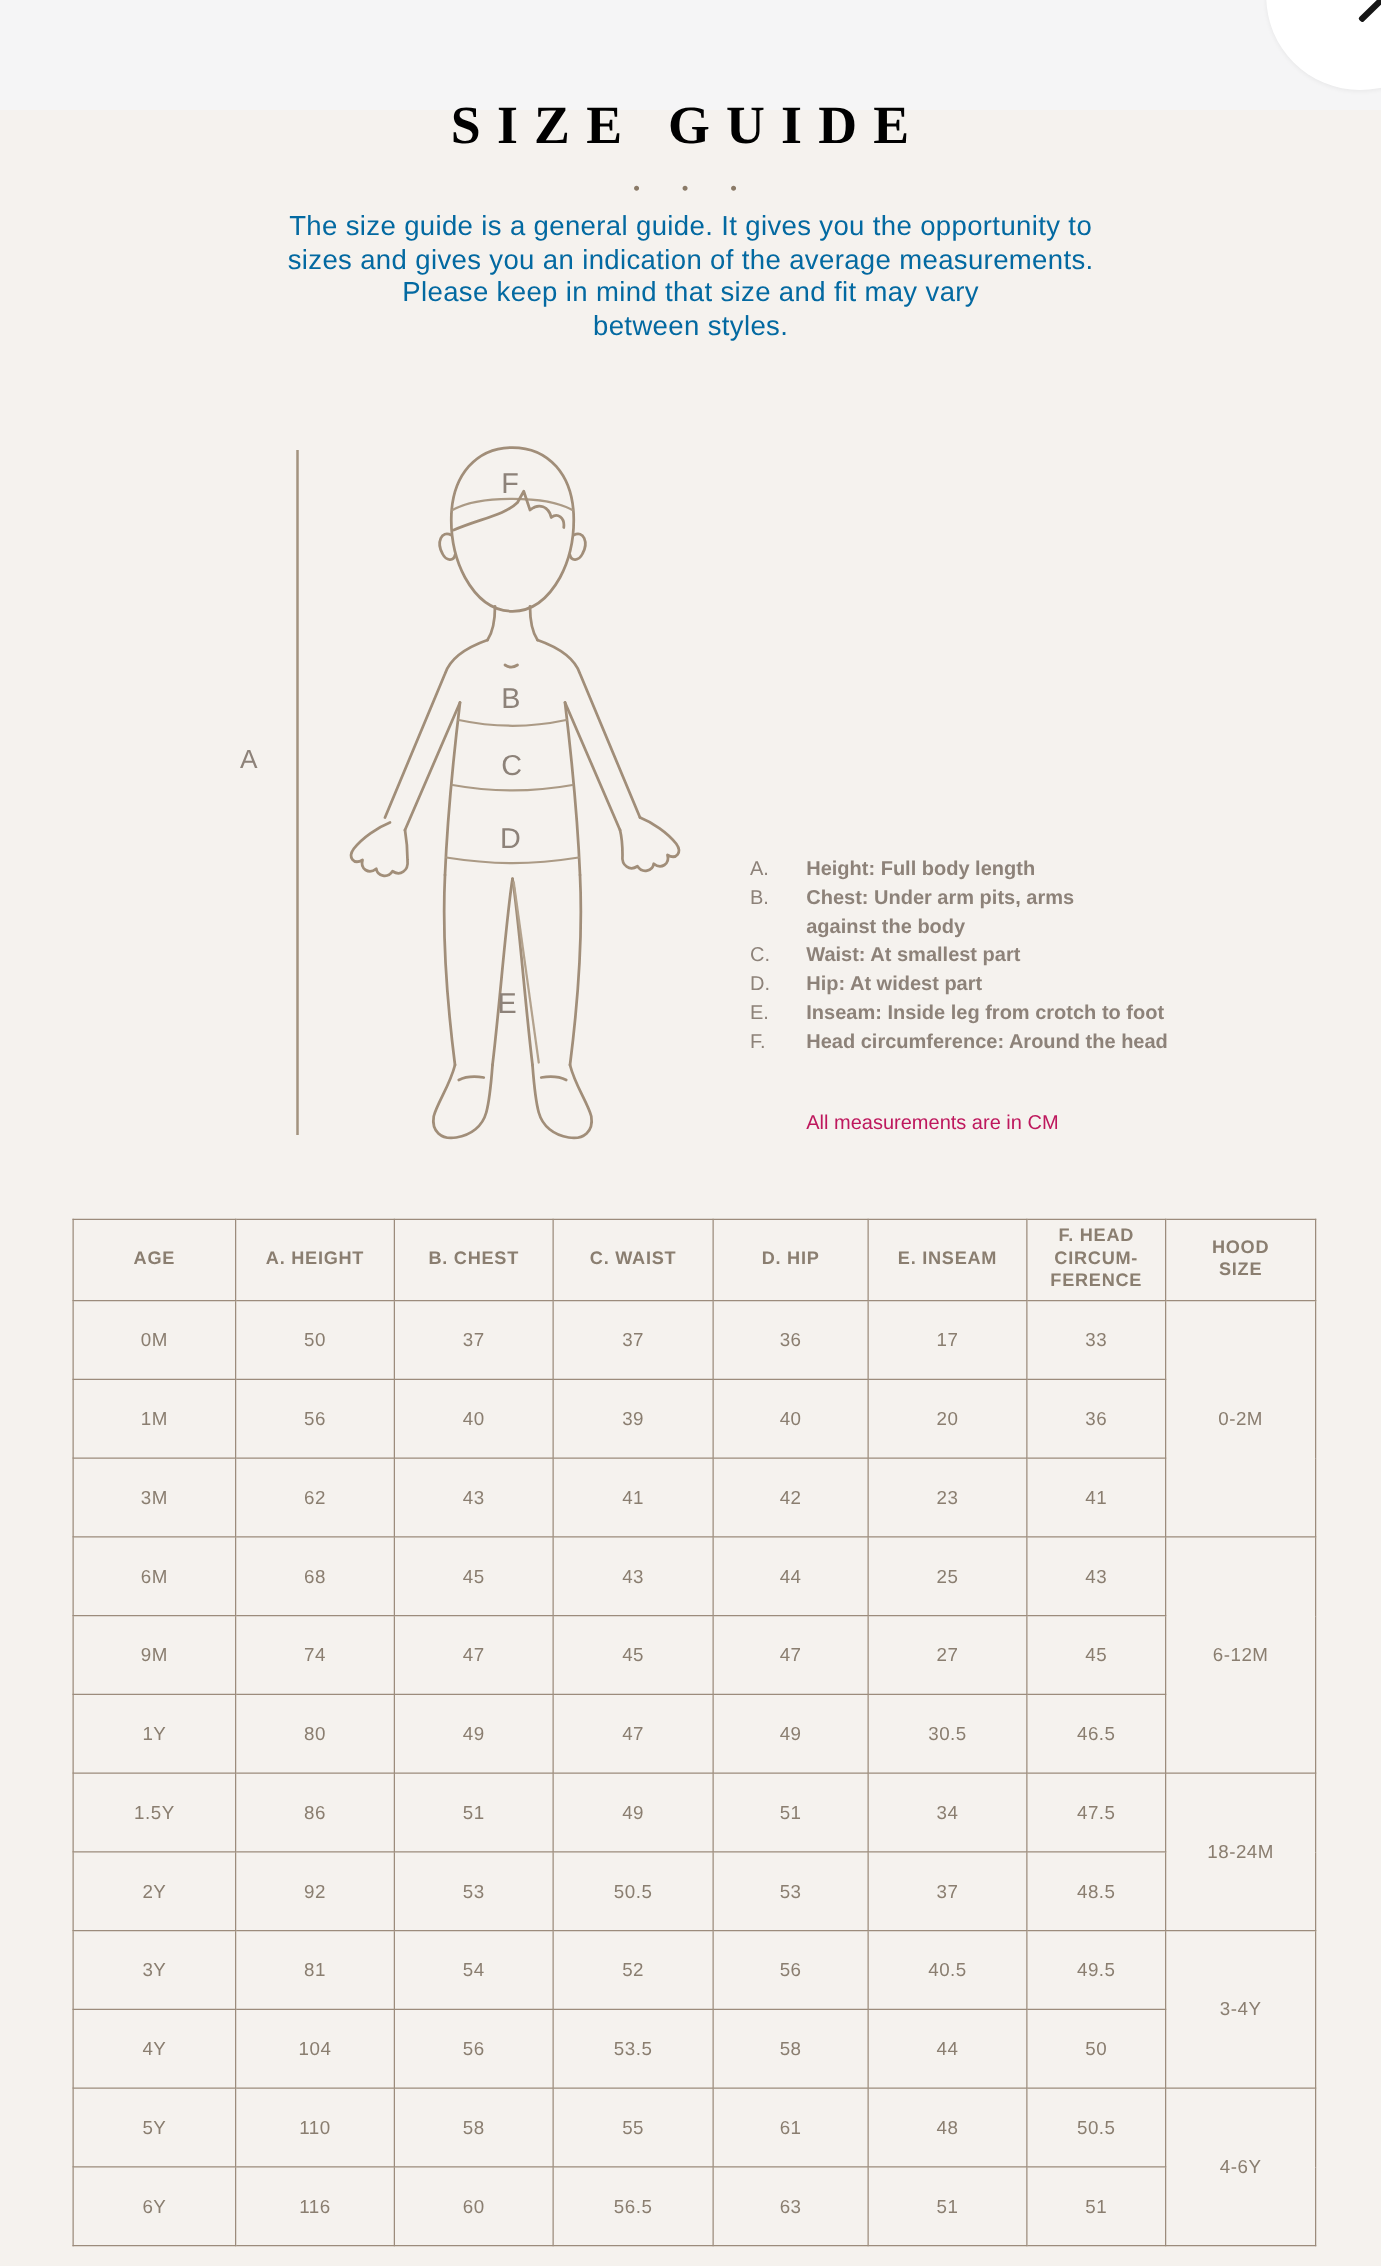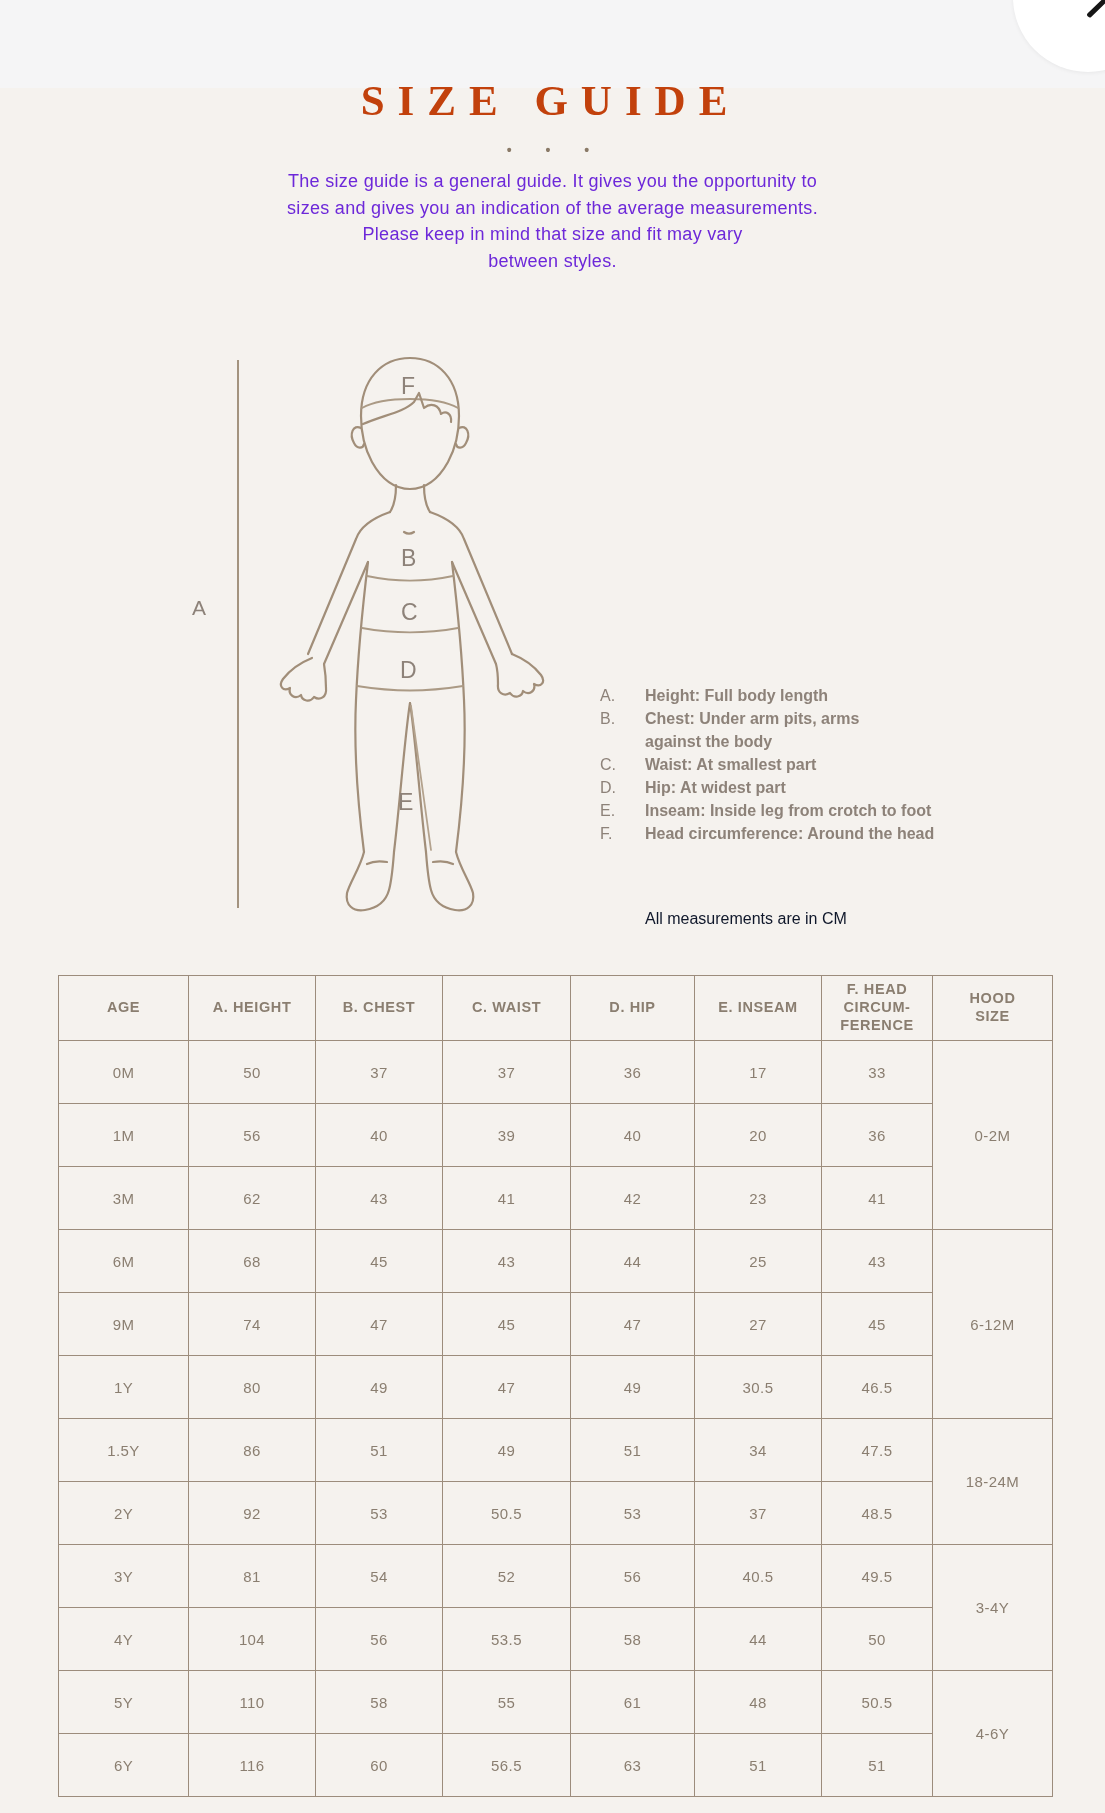--- a/index.html
+++ b/index.html
@@ -5,39 +5,39 @@
   html,body{margin:0;padding:0;}
   body{background:#f5f2ee;font-family:"Liberation Sans",sans-serif;}
   #canvas{position:relative;width:1105px;height:1813px;background:#f5f2ee;overflow:hidden;margin:0 auto;}
   .top-strip{position:absolute;left:0;top:0;width:1105px;height:88px;background:#f5f5f6;}
   .close-btn{position:absolute;right:-58px;top:-78px;width:150px;height:150px;background:#ffffff;
              border-radius:50%;box-shadow:0 1px 4px rgba(0,0,0,0.06);}
   .close-mark{position:absolute;left:1088px;top:14px;width:24px;height:5px;background:#161616;
               border-radius:2px;transform:rotate(-44deg);transform-origin:left center;}
   .page-title{position:absolute;left:0;right:4px;top:76px;text-align:center;
               font-family:"Liberation Serif",serif;font-size:43px;font-weight:600;
-              letter-spacing:13px;color:#c2410c;}
+              letter-spacing:13px;color:#000000;}
   .title-dots{position:absolute;left:6px;right:0;top:142px;text-align:center;
               font-size:14px;font-weight:700;letter-spacing:15px;color:#8a7a67;}
   .intro{position:absolute;left:0;right:0;top:168px;text-align:center;white-space:pre-line;
-         font-size:18px;line-height:26.5px;color:#6d28d9;letter-spacing:0.3px;}
+         font-size:22px;line-height:26.5px;color:#0369a1;letter-spacing:0.3px;}
 
   .a-line{position:absolute;left:237px;top:360px;width:2px;height:548px;background:#a3937f;}
   .marker-a{position:absolute;left:192px;top:596px;font-size:21px;color:#8d8279;}
   .figure-svg{position:absolute;left:250px;top:352px;}
   .figure-svg path{fill:none;stroke:#a18e79;stroke-width:2.2;stroke-linecap:round;stroke-linejoin:round;}
   .figure-svg path.band{stroke:#ab9a85;stroke-width:1.8;}
   .figure-svg path.meas{stroke:#b3a28d;stroke-width:1.8;}
   .figure-svg text{font-family:"Liberation Sans",sans-serif;font-size:23px;fill:#8d8279;}
 
   .legend{position:absolute;left:600px;top:684px;color:#8d8279;font-size:16px;line-height:23px;}
   .legend-row{display:flex;}
   .legend-key{width:45px;flex:0 0 45px;}
   .legend-text{white-space:pre-line;font-weight:bold;}
-  .cm-note{position:absolute;left:645px;top:910px;color:#0f172a;font-size:16px;}
+  .cm-note{position:absolute;left:645px;top:890px;color:#be185d;font-size:16px;}
 
   table.size-table{position:absolute;left:58px;top:975px;width:994px;border-collapse:collapse;
                    table-layout:fixed;color:#8a7e70;}
   table.size-table th,table.size-table td{border:1px solid #9c8c7c;text-align:center;
                    vertical-align:middle;padding:0;}
   table.size-table th{height:64px;font-size:14.5px;font-weight:700;letter-spacing:0.6px;
                    line-height:1.22;white-space:pre-line;}
   table.size-table td{height:62px;font-size:15px;letter-spacing:0.4px;}
   table.size-table td.age{font-weight:400;}
   table.size-table td.hood{white-space:pre-line;}

